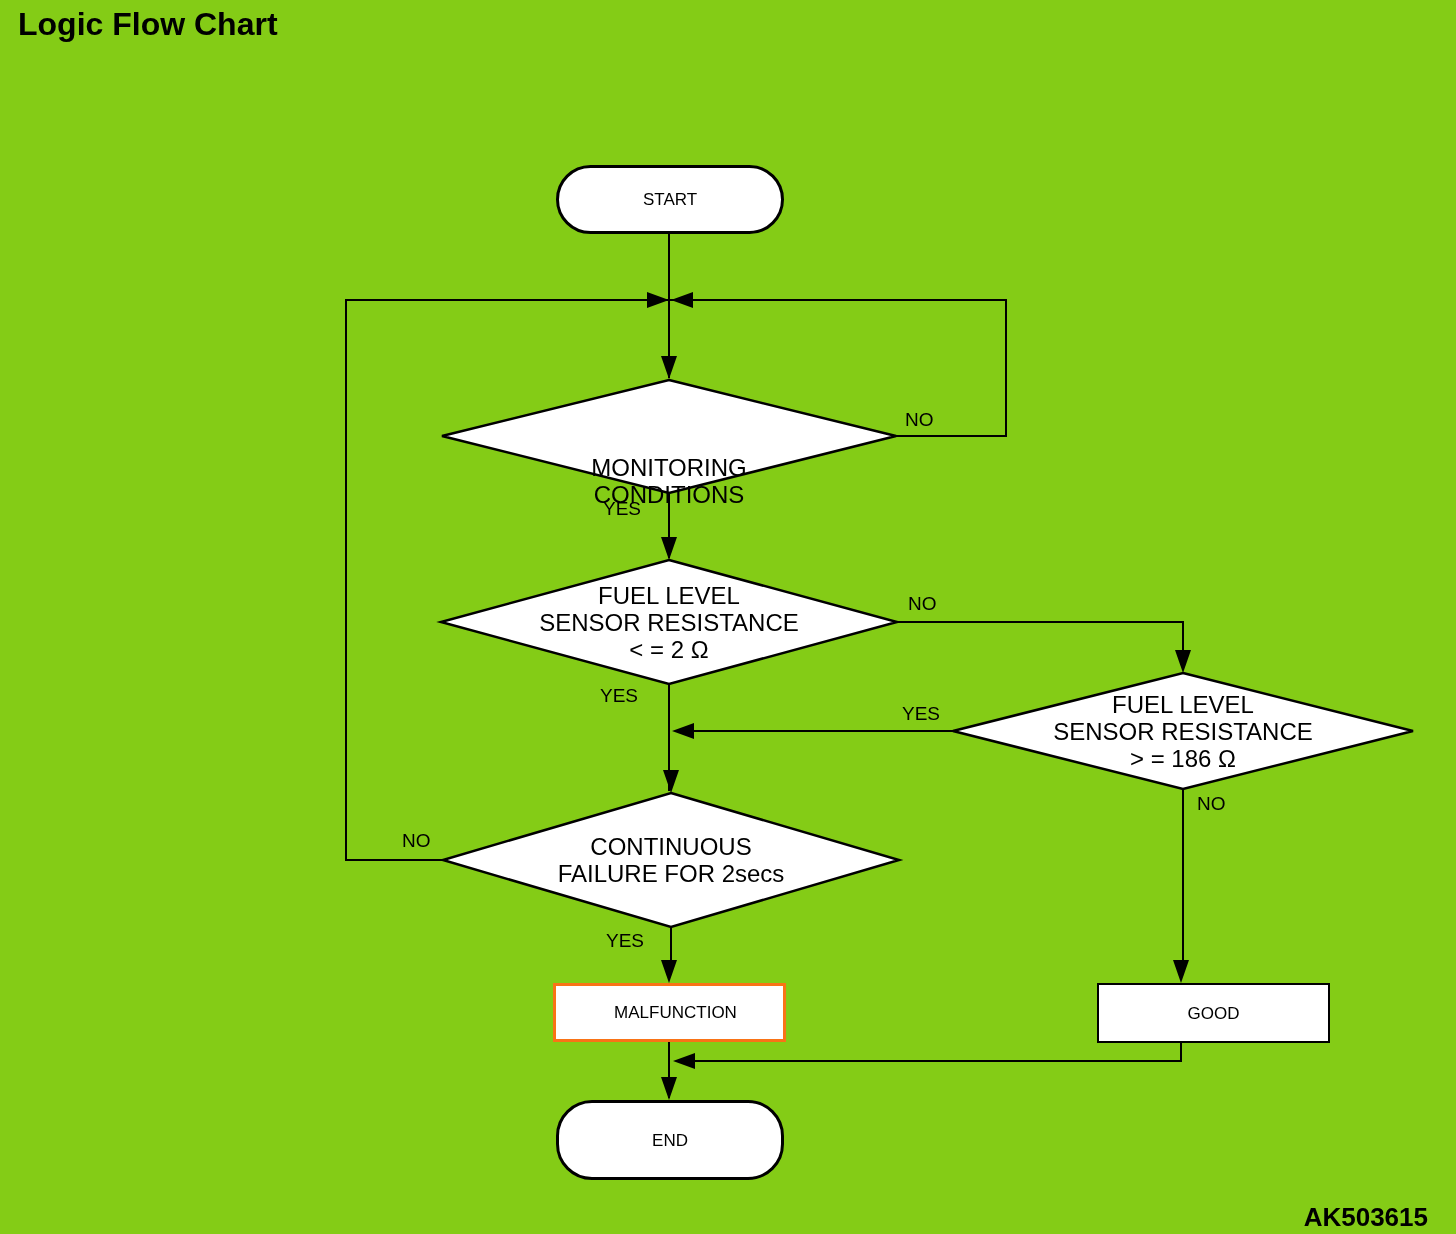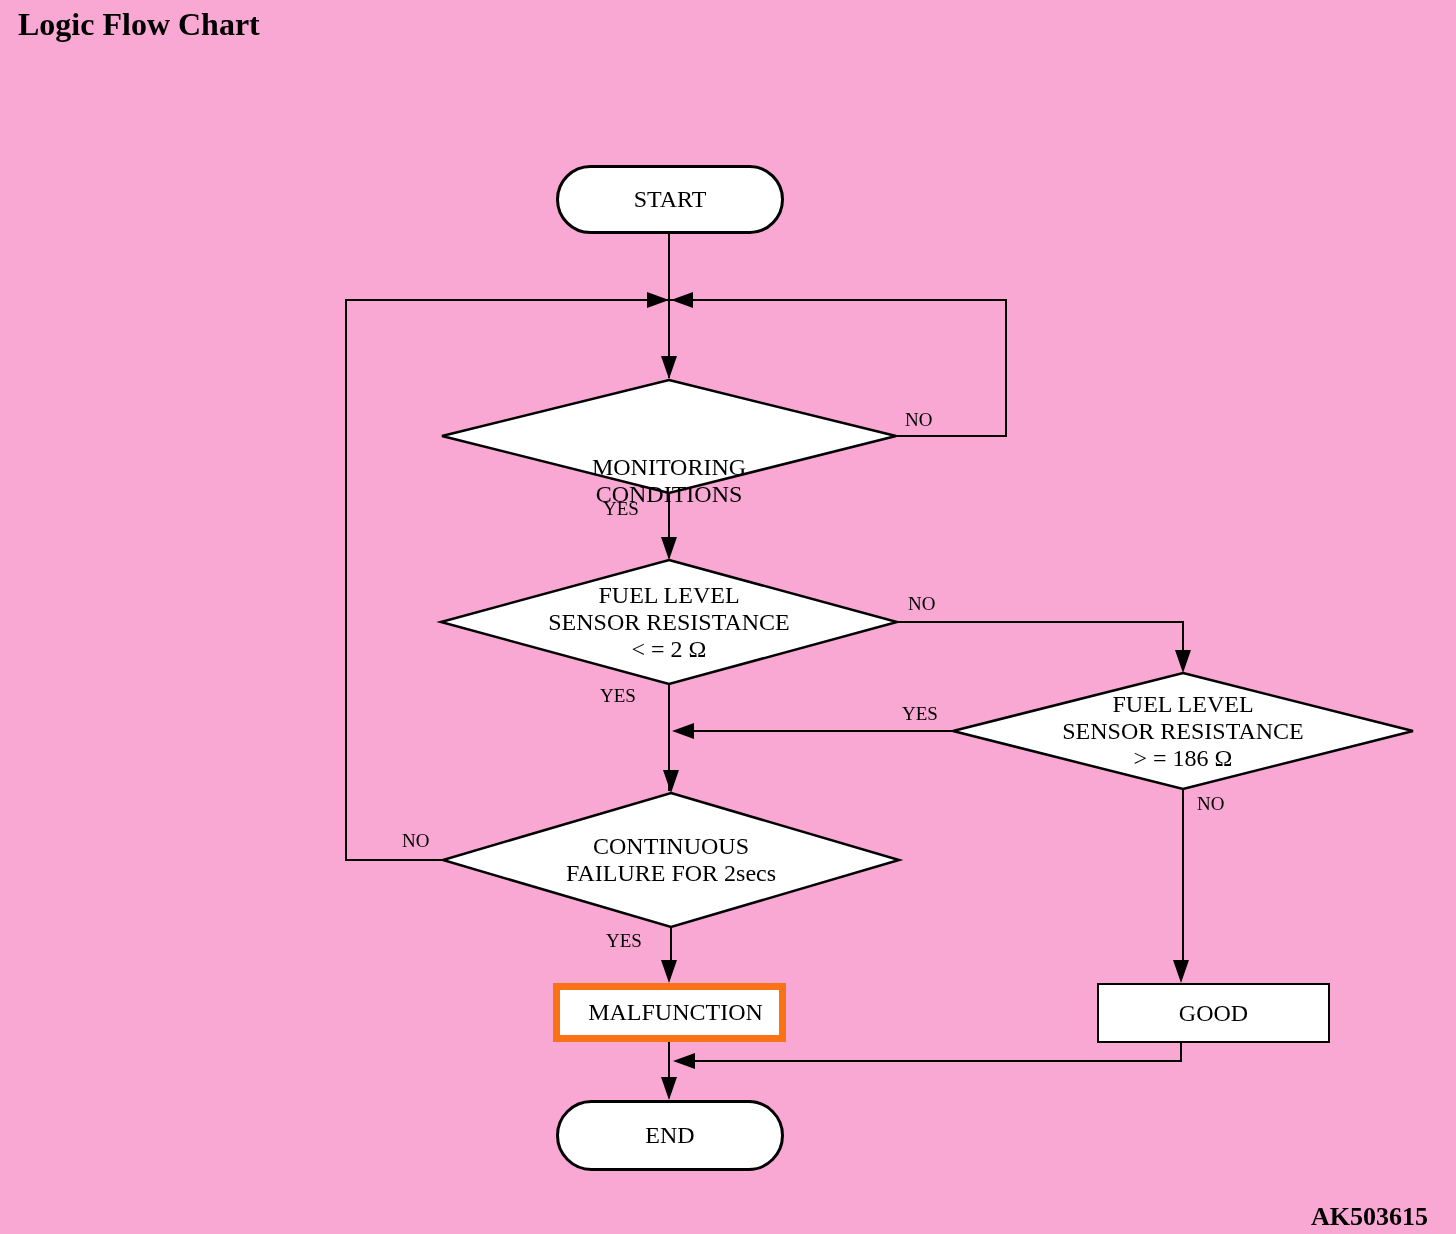--- a/index.html
+++ b/index.html
@@ -4,22 +4,22 @@
 <style>
   html, body {
     margin: 0;
     padding: 0;
     background: #ffffff;
   }
   #canvas {
     position: relative;
     width: 1456px;
     height: 1234px;
-    background: #f9a8d4;
-    font-family: Liberation Serif, serif;
+    background: #84cc16;
+    font-family: Liberation Sans, sans-serif;
     color: #000000;
     overflow: hidden;
   }
   #page-title {
     position: absolute;
     left: 18px;
     top: 6px;
     font-size: 32px;
     font-weight: bold;
     letter-spacing: 0px;
@@ -40,30 +40,30 @@
     width: 1456px;
     height: 1234px;
   }
   .node {
     position: absolute;
     box-sizing: border-box;
     background: #ffffff;
     display: flex;
     align-items: center;
     justify-content: center;
-    font-size: 24px;
+    font-size: 17px;
     line-height: 27px;
     text-align: center;
   }
   .terminator {
     border: 3px solid #000000;
     border-radius: 36px;
   }
   .process-thick {
-    border: 7px solid #f97316;
+    border: 3px solid #f97316;
     padding-left: 12px;
   }
   .process-thin {
     border: 2px solid #000000;
   }
   .diamond-text {
     position: absolute;
     font-size: 24px;
     line-height: 27px;
     text-align: center;
@@ -137,21 +137,21 @@
   </div>
 
   <div class="node process-thick" style="left:553px; top:983px; width:233px; height:59px;">
     <span>MALFUNCTION</span>
   </div>
 
   <div class="node process-thin" style="left:1065px; top:983px; width:233px; height:60px;margin-left:32px;">
     <span>GOOD</span>
   </div>
 
-  <div class="node terminator" style="left:556px; top:1100px; width:228px; height:71px;">
+  <div class="node terminator" style="left:556px; top:1100px; width:228px; height:80px;">
     <span>END</span>
   </div>
 
   <div class="diamond-text" style="left:469px; top:410px; width:400px;margin-top:44px;">MONITORING
 CONDITIONS</div>
 
   <div class="diamond-text" style="left:469px; top:582px; width:400px;">FUEL LEVEL
 SENSOR RESISTANCE
 &lt; = 2 Ω</div>
 

